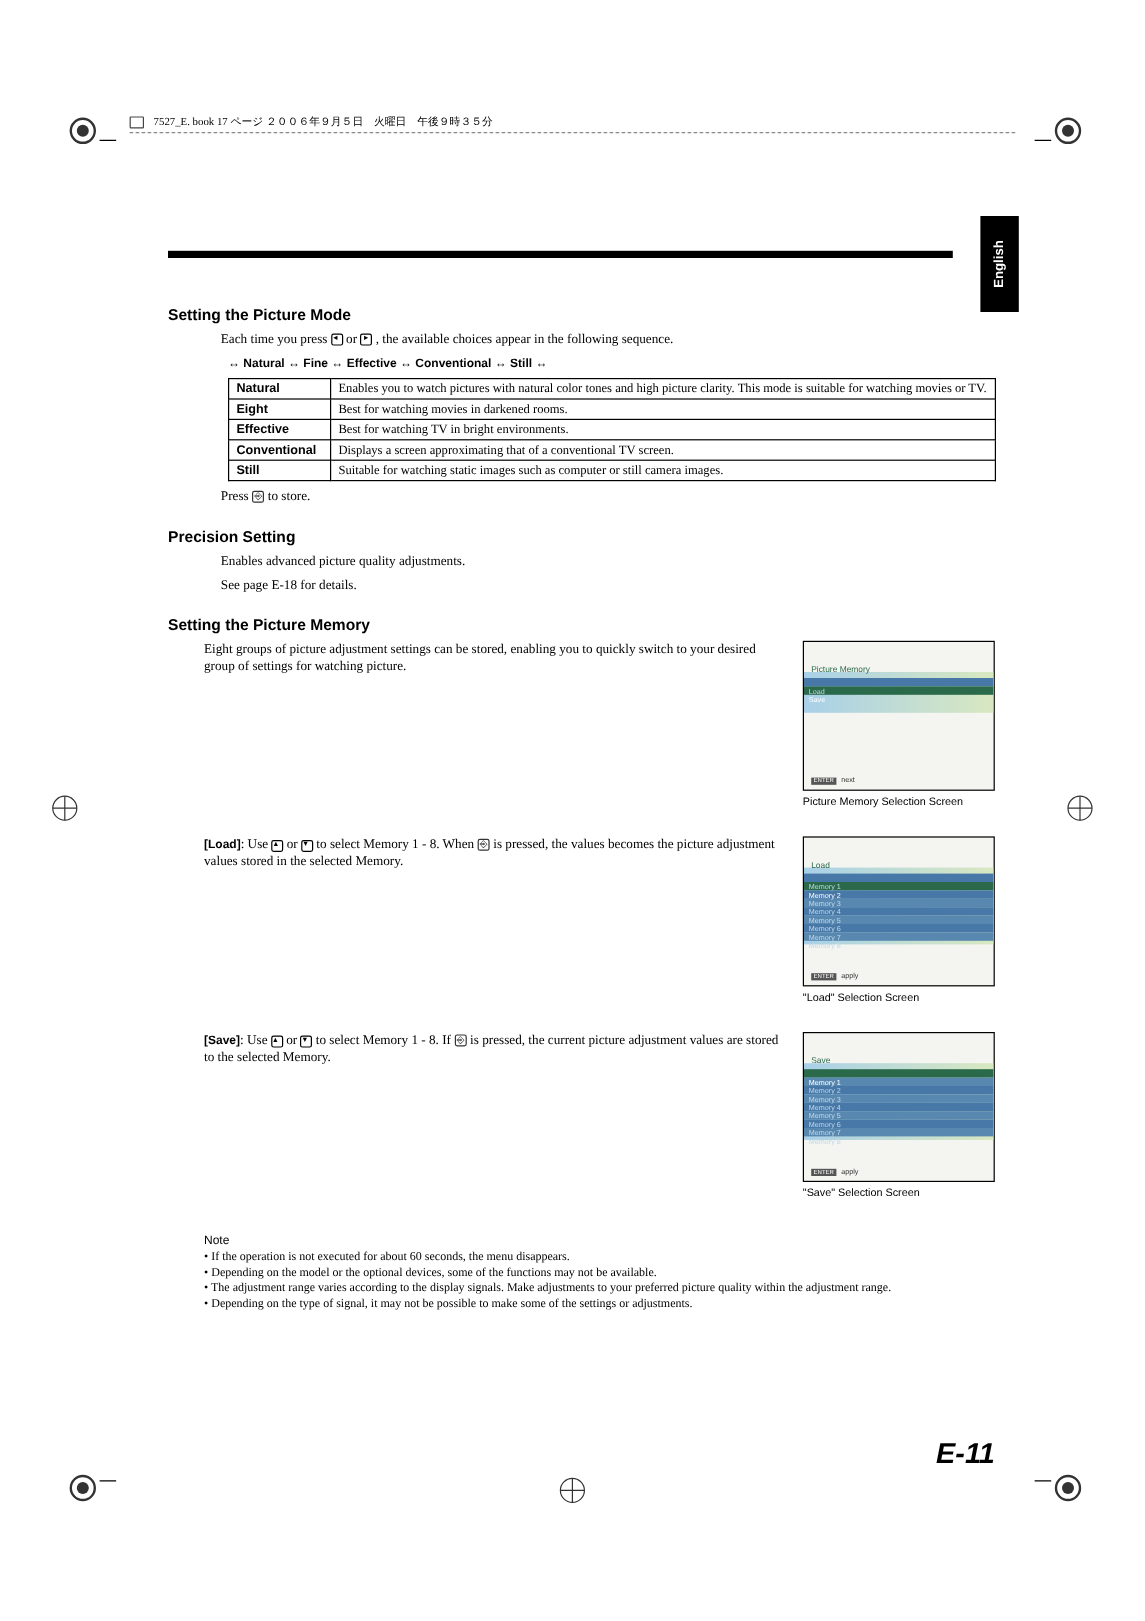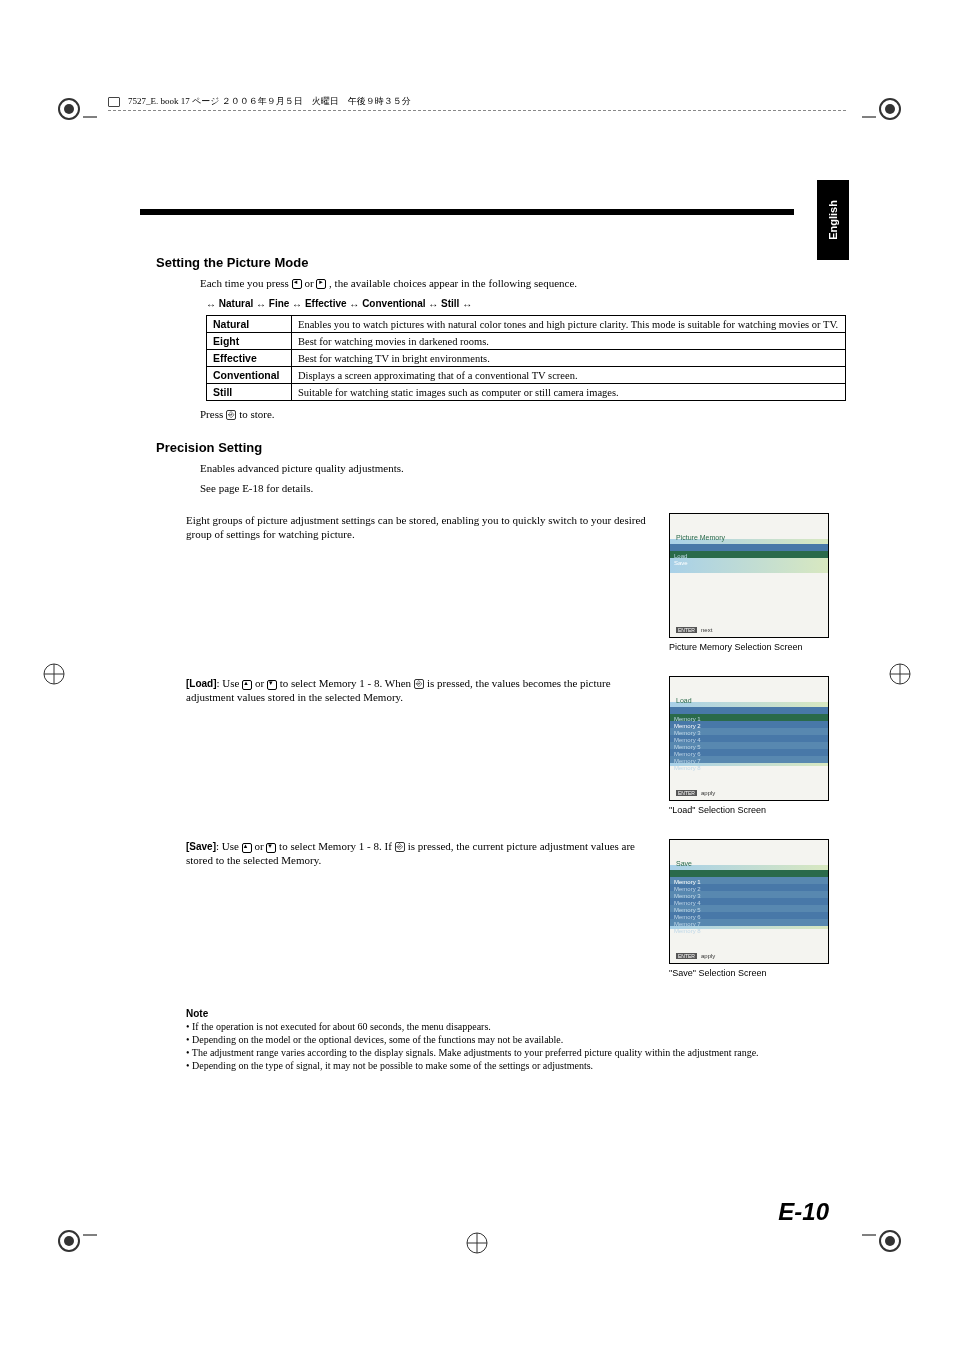--- a/index.html
+++ b/index.html
@@ -22,21 +22,21 @@
   .dotted-line { position: absolute; top: 110px; left: 108px; right: 108px; border-bottom: 1px dashed #888; }
   
   
   .side-tab { position: absolute; top: 180px; right: 105px; width: 32px; height: 80px; background: #000; display: flex; align-items: center; justify-content: center; }
   .side-tab span { color: #fff; font-family: Arial, sans-serif; font-weight: bold; font-size: 11px; transform: rotate(-90deg); white-space: nowrap; }
   
   
   .black-bar { position: absolute; top: 209px; left: 140px; right: 160px; height: 6px; background: #000; }
   
   
-  .content { position: absolute; top: 255px; left: 156px; right: 120px; }
+  .content { position: absolute; top: 255px; left: 140px; right: 120px; }
   
   h2 { font-family: Arial, sans-serif; font-weight: bold; font-size: 13px; margin-bottom: 6px; }
   .body-text { font-size: 11px; margin-left: 44px; margin-bottom: 4px; line-height: 1.3; }
   .sequence { font-family: Arial, sans-serif; font-weight: bold; font-size: 10px; margin-left: 50px; margin-top: 8px; margin-bottom: 6px; }
   
   
   .mode-table { margin-left: 50px; margin-top: 4px; border-collapse: collapse; width: 640px; }
   .mode-table td { border: 1px solid #000; padding: 2px 6px; font-size: 10.5px; vertical-align: middle; }
   .mode-table td.label { font-family: Arial, sans-serif; font-weight: bold; width: 85px; }
   
@@ -57,21 +57,21 @@
   .screen-row.alt2 { background: #5888b0; }
   .screen-row-label { font-family: Arial, sans-serif; font-size: 6px; color: #c0d8e8; padding-left: 4px; line-height: 7px; }
   .screen-bottom { position: absolute; bottom: 0; width: 100%; height: 14px; display: flex; align-items: center; padding-left: 6px; gap: 4px; }
   .enter-badge { background: #555; color: #fff; font-size: 5px; padding: 0 2px; font-family: Arial; }
   .bottom-text { font-size: 6px; font-family: Arial; color: #333; }
   
   .load-label { font-family: Arial, sans-serif; font-weight: bold; font-size: 10px; }
   
   
   .note-section { margin-top: 30px; }
-  .note-title { font-family: Arial, sans-serif; font-weight: bold; font-size: 10px; margin-left: 30px; }
+  .note-title { font-family: Arial, sans-serif; font-weight: normal; font-size: 10px; margin-left: 30px; }
   .note-list { margin-left: 30px; font-size: 10px; list-style: none; }
   .note-list li { margin-top: 2px; }
   .note-list li::before { content: "• "; }
   
   
   .page-num { position: absolute; bottom: 125px; right: 125px; font-family: Arial, sans-serif; font-weight: bold; font-size: 24px; font-style: italic; }
   
   
   .icon-btn { display: inline-block; width: 10px; height: 10px; border: 1px solid #000; border-radius: 2px; position: relative; vertical-align: middle; }
   .icon-left::after { content: "◂"; position: absolute; font-size: 7px; left: 1px; top: -2px; }
@@ -192,20 +192,21 @@
     <span> to store.</span>
   </p>
 
   <div class="section">
     <h2>Precision Setting</h2>
     <p class="body-text">Enables advanced picture quality adjustments.</p>
     <p class="body-text" style="margin-top:6px;">See page E-18 for details.</p>
   </div>
 
   <div class="section">
+    <h2>Setting the Picture Memory</h2>
 
     <div class="memory-row">
       <div class="memory-text">Eight groups of picture adjustment settings can be stored, enabling you to quickly switch to your desired group of settings for watching picture.</div>
       <div class="memory-screen">
         <div class="screen-box">
           <div class="screen-gradient" style="top:25px;">
             <div class="screen-title" style="top:-5px;">Picture Memory</div>
           </div>
           <div style="position:absolute;top:30px;width:100%;">
             <div class="screen-row alt1"><span class="screen-row-label">Load</span></div>
@@ -283,13 +284,13 @@
     <ul class="note-list">
       <li>If the operation is not executed for about 60 seconds, the menu disappears.</li>
       <li>Depending on the model or the optional devices, some of the functions may not be available.</li>
       <li>The adjustment range varies according to the display signals. Make adjustments to your preferred picture quality within the adjustment range.</li>
       <li>Depending on the type of signal, it may not be possible to make some of the settings or adjustments.</li>
     </ul>
   </div>
 
 </div>
 
-<div class="page-num">E-10</div>
+<div class="page-num">E-11</div>
 
 </body></html>

